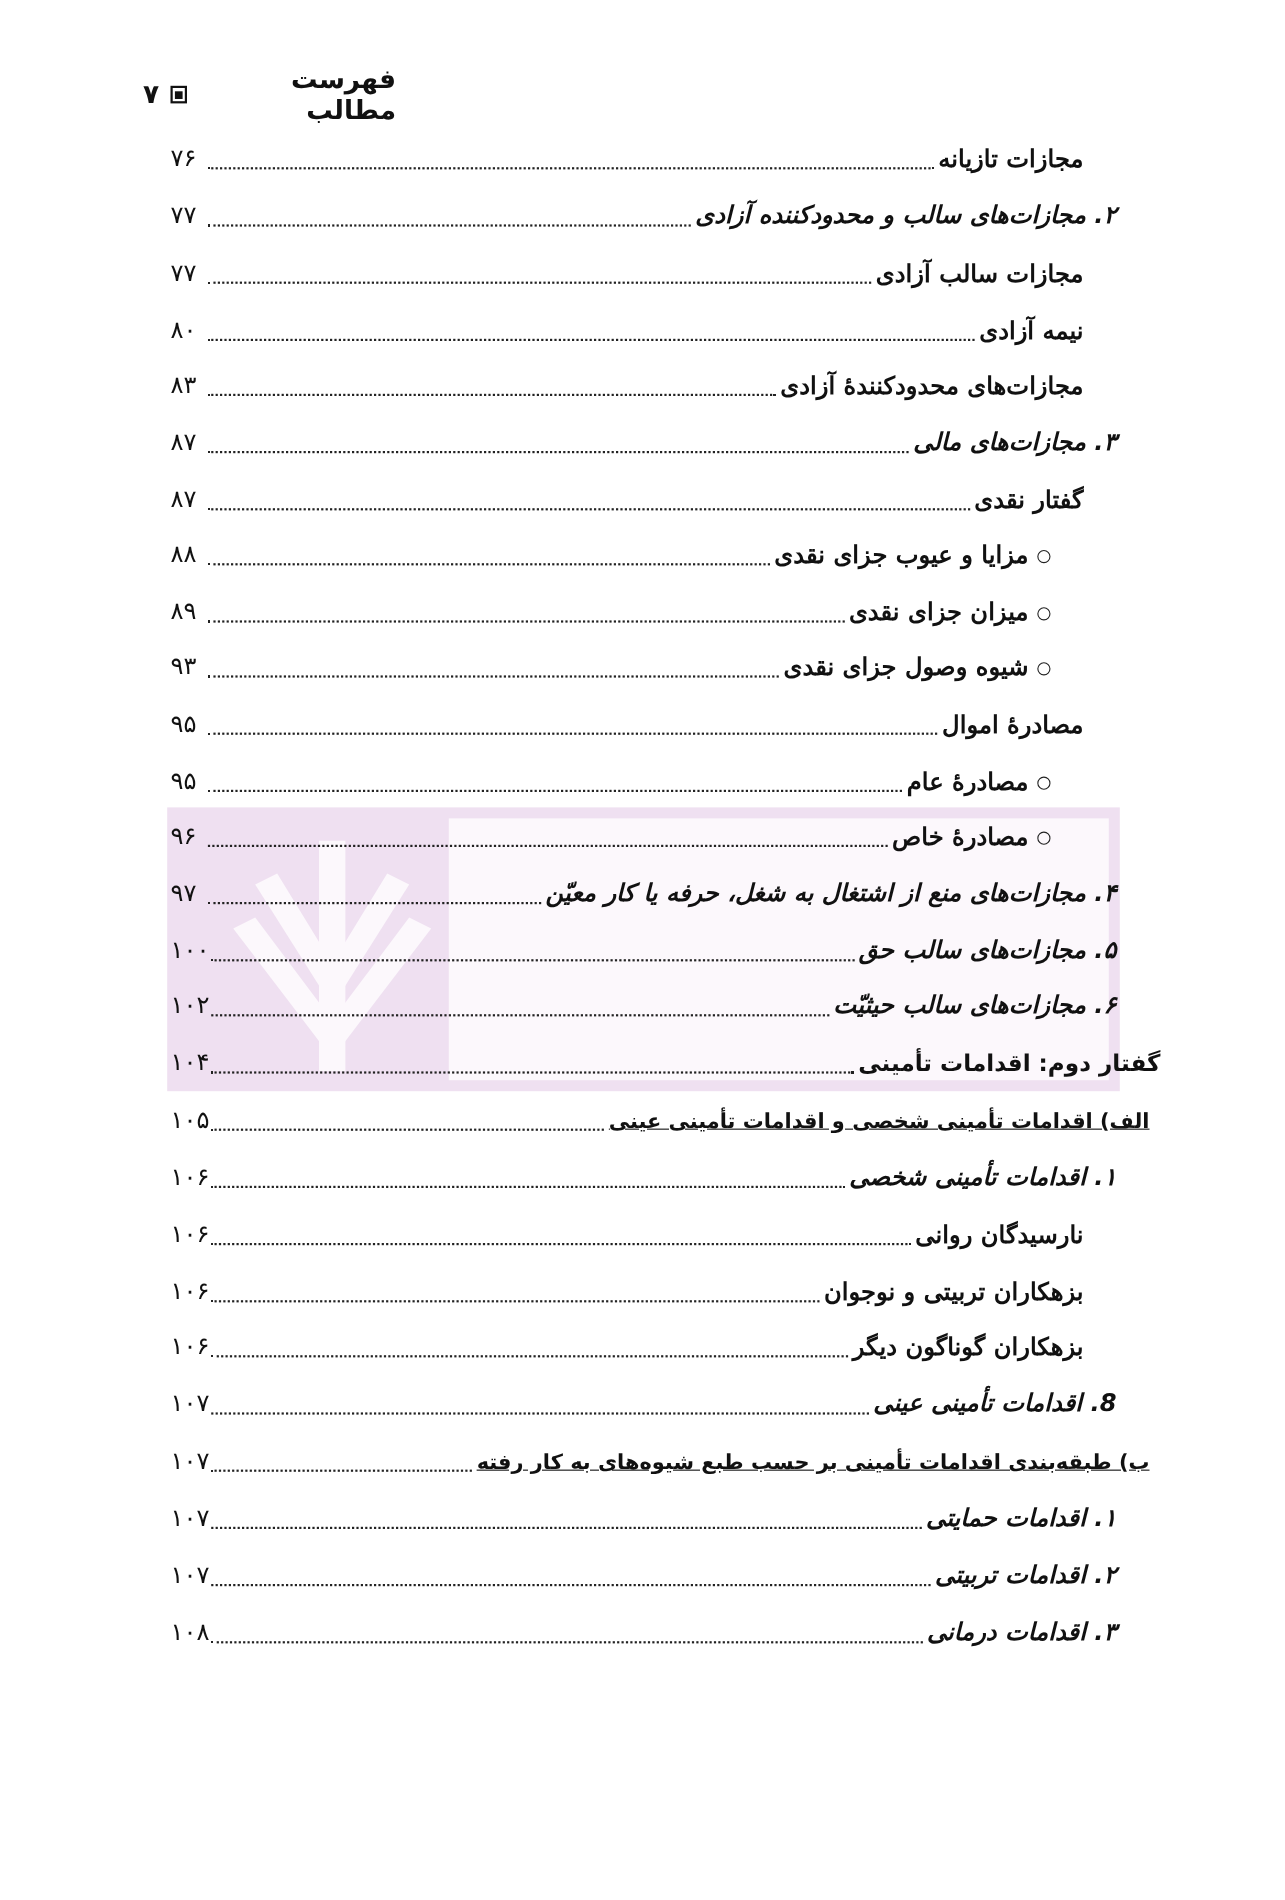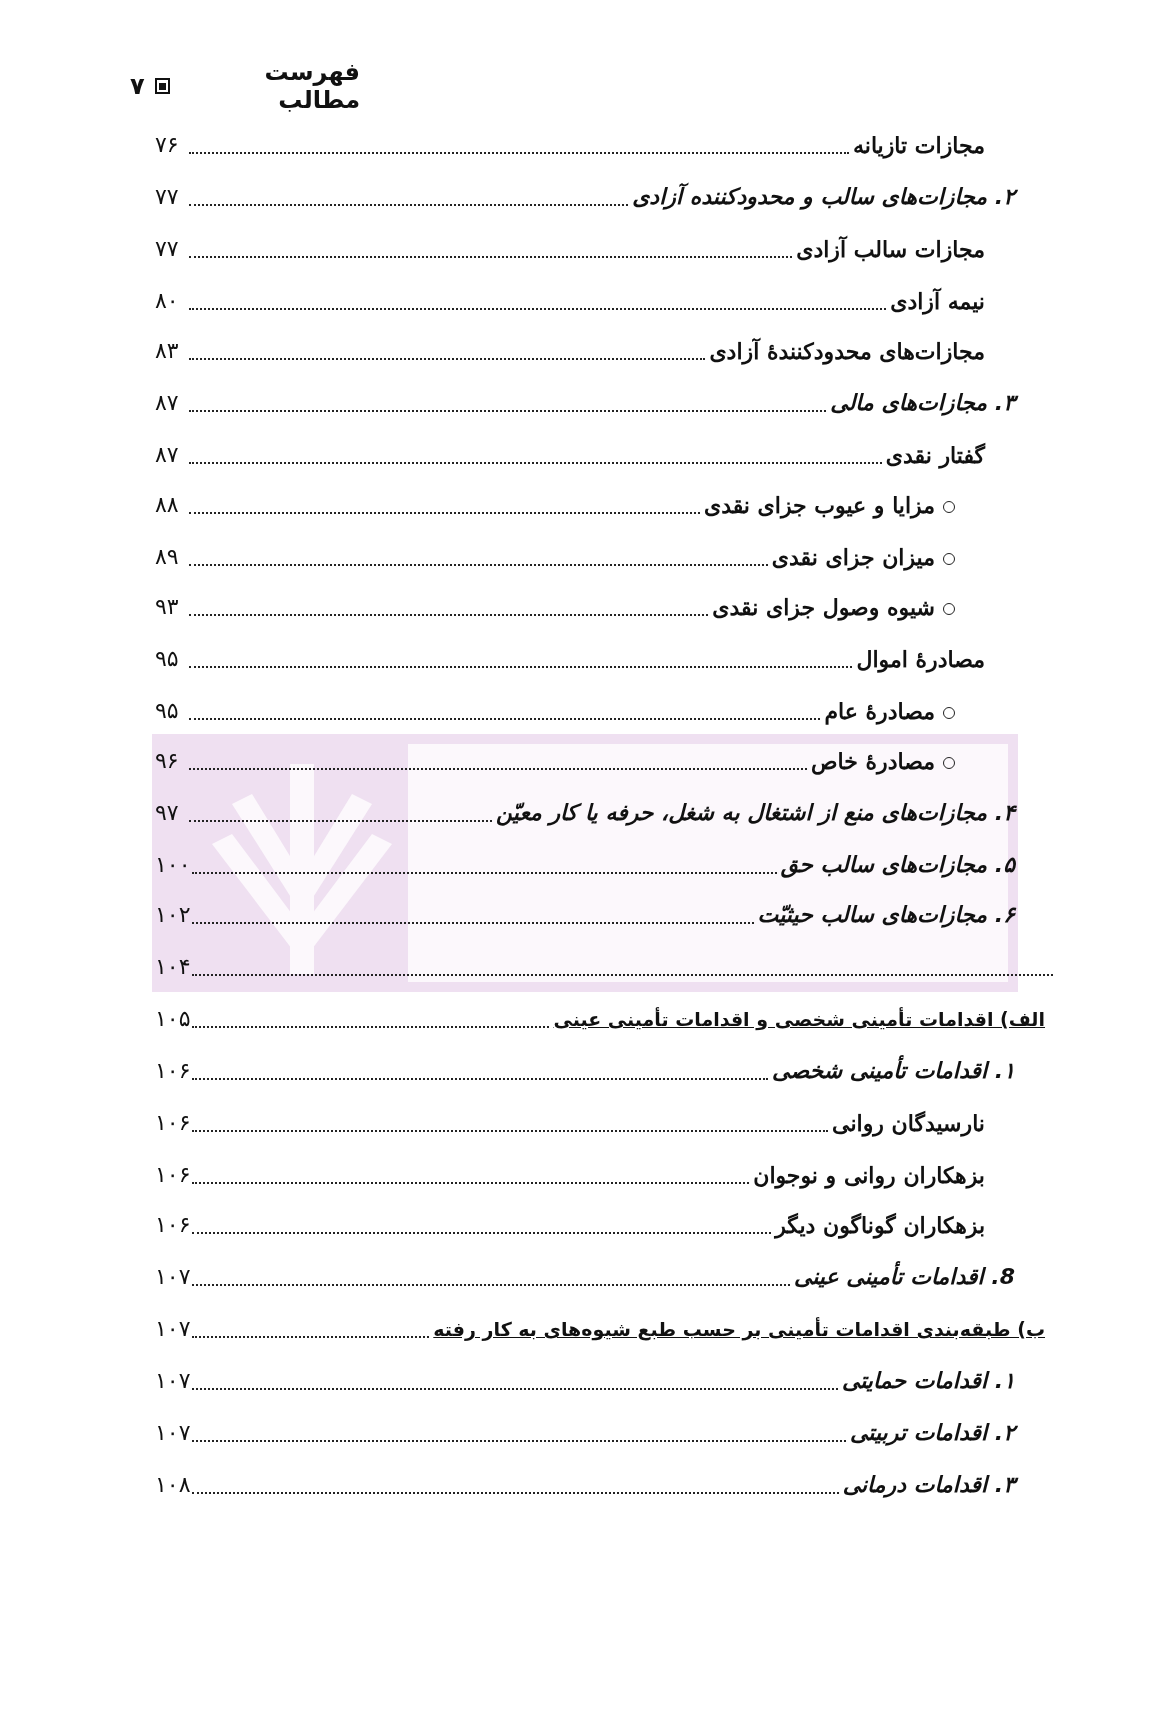--- a/index.html
+++ b/index.html
@@ -216,40 +216,41 @@
       <span class="title">۵. مجازات‌های سالب حق</span>
       <span class="dots"></span>
       <span class="page">۱۰۰</span>
     </div>
     <div class="row lvl-bi" style="top: 770px; padding-right: 40px; box-sizing: border-box;">
       <span class="title">۶. مجازات‌های سالب حیثیّت</span>
       <span class="dots"></span>
       <span class="page">۱۰۲</span>
     </div>
     <div class="row lvl-b" style="top: 822px; box-sizing: border-box;">
+      <span class="title">گفتار دوم: اقدامات تأمینی</span>
       <span class="dots"></span>
       <span class="page">۱۰۴</span>
     </div>
     <div class="row lvl-bs" style="top: 874px; padding-right: 10px; box-sizing: border-box;">
       <span class="title">الف) اقدامات تأمینی شخصی و اقدامات تأمینی عینی</span>
       <span class="dots"></span>
       <span class="page">۱۰۵</span>
     </div>
     <div class="row lvl-bi" style="top: 926px; padding-right: 40px; box-sizing: border-box;">
       <span class="title">۱. اقدامات تأمینی شخصی</span>
       <span class="dots"></span>
       <span class="page">۱۰۶</span>
     </div>
     <div class="row lvl-plain" style="top: 978px; padding-right: 70px; box-sizing: border-box;">
       <span class="title">نارسیدگان روانی</span>
       <span class="dots"></span>
       <span class="page">۱۰۶</span>
     </div>
     <div class="row lvl-plain" style="top: 1030px; padding-right: 70px; box-sizing: border-box;">
-      <span class="title">بزهکاران روانی و نوجوان</span>
+      <span class="title">بزهکاران تربیتی و نوجوان</span>
       <span class="dots"></span>
       <span class="page">۱۰۶</span>
     </div>
     <div class="row lvl-plain" style="top: 1080px; padding-right: 70px; box-sizing: border-box;">
       <span class="title">بزهکاران گوناگون دیگر</span>
       <span class="dots"></span>
       <span class="page">۱۰۶</span>
     </div>
     <div class="row lvl-bi" style="top: 1132px; padding-right: 40px; box-sizing: border-box;">
       <span class="title">8. اقدامات تأمینی عینی</span>

